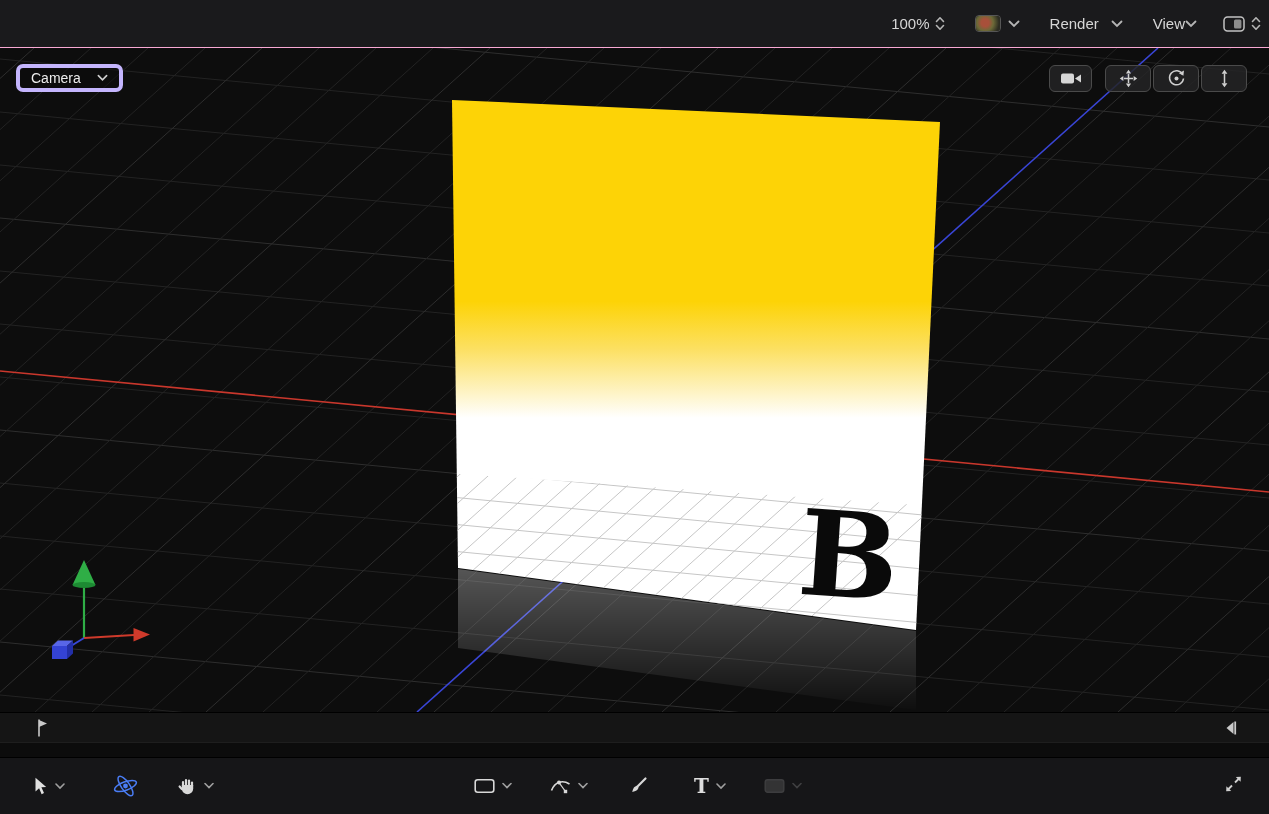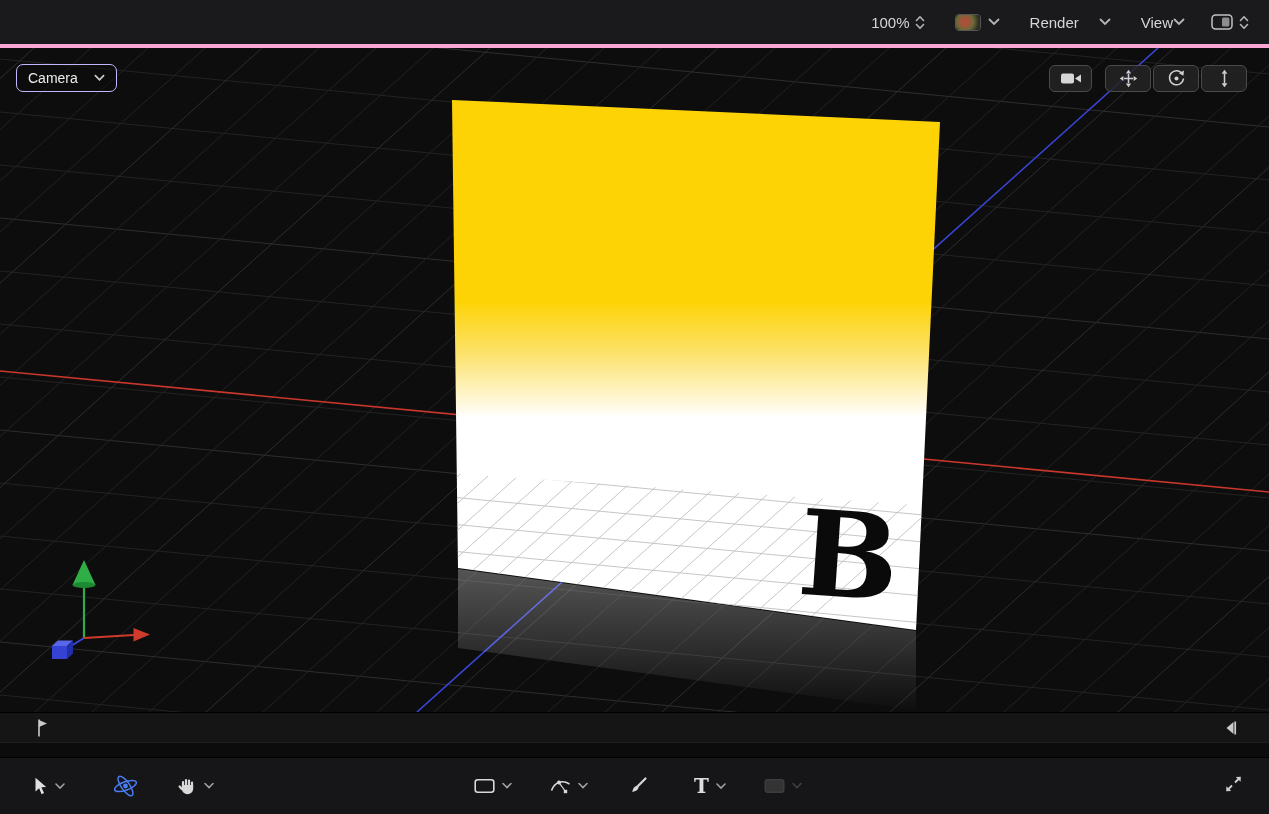--- a/index.html
+++ b/index.html
@@ -1,38 +1,38 @@
 <!DOCTYPE html>
 <html><head>
 <meta charset="utf-8">
 <style>
   *{margin:0;padding:0;box-sizing:border-box}
   html,body{width:1269px;height:814px;overflow:hidden;background:#000;
     font-family:"Liberation Sans",sans-serif;-webkit-font-smoothing:antialiased}
   .app{width:1269px;height:814px;display:flex;flex-direction:column;background:#0d0d0d}
 
   
-  .top-toolbar{height:48px;flex:0 0 48px;background:#1a1a1c;border-bottom:4px solid #f9a8d4;
-    display:flex;align-items:center;justify-content:flex-end;padding-right:20px;
+  .top-toolbar{height:48px;flex:0 0 48px;background:#1a1a1c;border-bottom:1px solid #f9a8d4;
+    display:flex;align-items:center;justify-content:flex-end;padding-right:8px;
     color:#d6d6d6;font-size:15px}
   .tt-group{display:flex;align-items:center}
   .tt-zoom{gap:5px;margin-right:30px}
   .tt-swatchg{gap:7px;margin-right:30px}
-  .tt-render{gap:20px;margin-right:30px}
+  .tt-render{gap:12px;margin-right:30px}
   .tt-view{gap:0;margin-right:26px}
   .tt-window{gap:6px}
   .swatch{width:26px;height:17px;border-radius:4px;border:1px solid #565656;overflow:hidden;display:block}
   .swatch-inner{display:block;width:100%;height:100%;
     background:radial-gradient(circle at 38% 45%, #a8503a 0 22%, #6c6a38 48%, #2d2d22 82%)}
 
   
   .canvas{position:relative;height:664px;flex:0 0 664px;background:#0d0d0d}
   .scene{position:absolute;left:0;top:0}
   .cam-select{position:absolute;left:16px;top:16px;height:28px;display:flex;align-items:center;
-    gap:16px;padding:0 11px;border:1px solid #c4b5fd;border-radius:7px;
+    gap:16px;padding:0 11px;border:4px solid #c4b5fd;border-radius:7px;
     background:rgba(12,12,12,.45);color:#ededed;font-size:14px}
   .vc-wrap{position:absolute;top:17px;left:1049px;display:flex;gap:13px}
   .vc-btn{width:43px;height:27px;display:flex;align-items:center;justify-content:center;
     background:rgba(36,36,38,.85);border:1px solid #4a4a4a;border-radius:6px}
   .vc-group{display:flex;gap:2px}
   .vc-group .vc-btn{width:46px}
 
   
   .timeline{height:30px;flex:0 0 30px;background:#151515;border-top:1px solid #000;position:relative}
   .tl-marker{position:absolute;top:5px;display:block}

